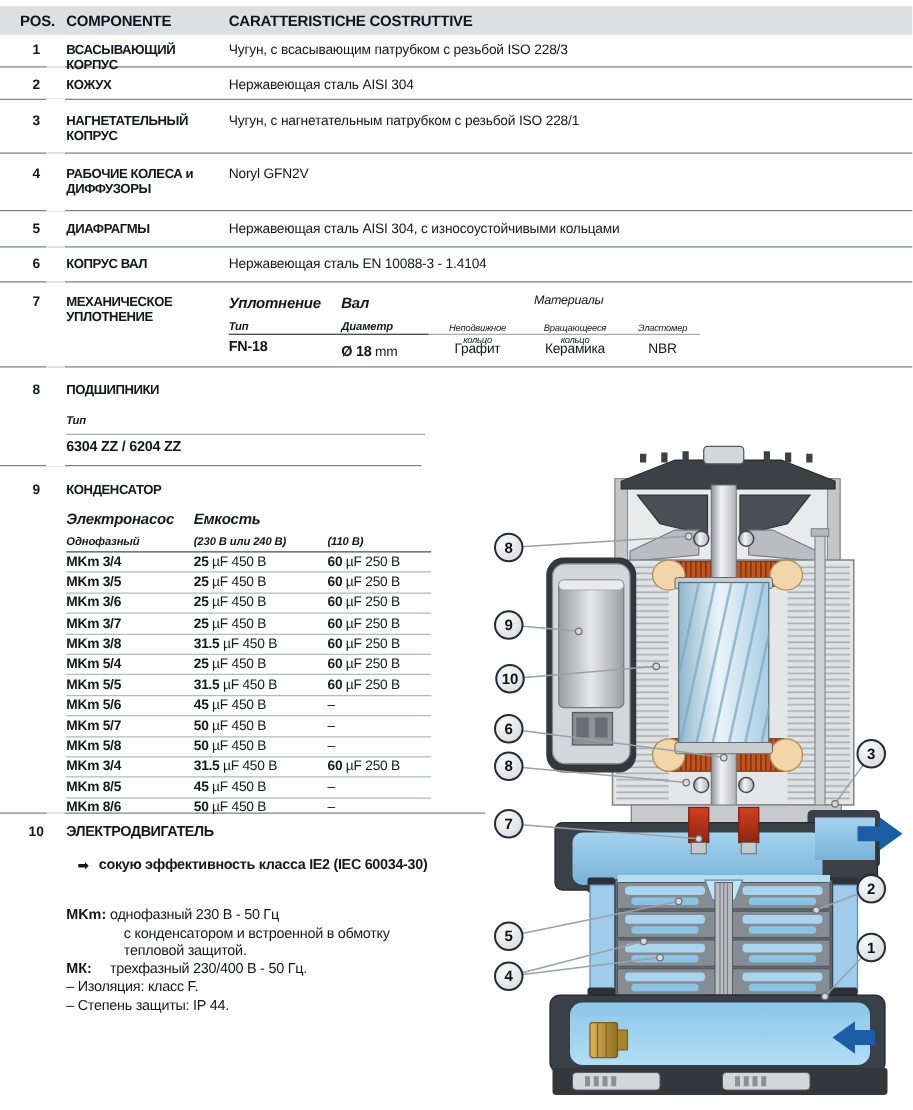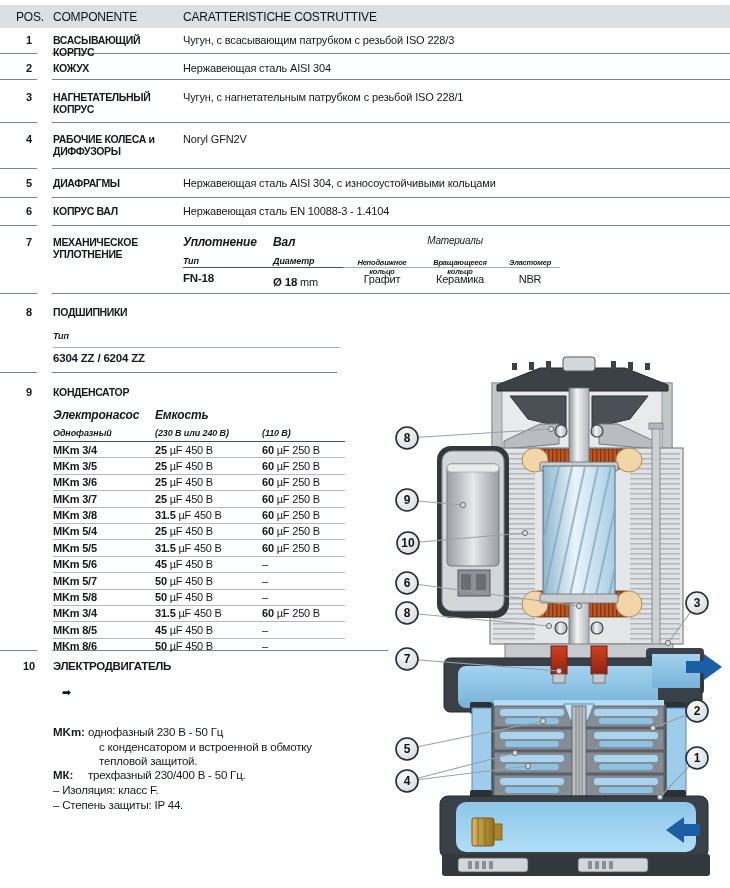--- a/index.html
+++ b/index.html
@@ -4,39 +4,39 @@
 <style>
   html,body{margin:0;padding:0}
   body{
     width:730px;height:888px;position:relative;background:#fff;
     font-family:"Liberation Sans",sans-serif;color:#15181b;overflow:hidden;
   }
   .page{position:absolute;inset:0}
 
   
   .thead{position:absolute;left:0;top:5px;width:730px;height:23px;background:#dce0e3}
-  .thead span{position:absolute;top:5px;font-weight:normal;font-size:12px;letter-spacing:-0.2px;color:#101418}
+  .thead span{position:absolute;top:5px;font-weight:bold;font-size:12px;letter-spacing:-0.2px;color:#101418}
   .th-pos{left:16px}.th-comp{left:53px}.th-car{left:183px}
 
   
   .sep{position:absolute;left:0;height:1.4px;background:#7d8287}
   .sep::after{content:"";position:absolute;left:37px;width:15px;height:100%;background:#fff}
   .thin{position:absolute;height:1px;background:#a7acb0}
   .dark{position:absolute;height:1.3px;background:#4a4f54}
 
   
   .trow{position:absolute;left:0;width:730px}
   .c-pos{position:absolute;left:14px;width:30px;text-align:center;font-weight:bold;font-size:11px}
   .c-name{position:absolute;left:53px;width:128px;font-weight:bold;font-size:10.5px;letter-spacing:-0.35px;line-height:12px}
   .c-desc{position:absolute;left:183px;width:345px;font-size:11px;letter-spacing:-0.15px;line-height:12.5px}
 
   .it-hdr{font-style:italic;font-weight:bold;font-size:12px;letter-spacing:-0.2px}
   .it-mid{font-style:italic;font-size:10px;letter-spacing:-0.2px}
   .it-sub{font-style:italic;font-weight:bold;font-size:9px;letter-spacing:-0.1px}
-  .it-tiny{font-style:italic;font-weight:bold;font-size:7.5px;letter-spacing:-0.2px}
+  .it-tiny{font-style:italic;font-weight:normal;font-size:7.5px;letter-spacing:-0.2px}
   .bold-val{font-weight:bold;font-size:11.5px;letter-spacing:-0.2px}
   .reg-val{font-size:11px;letter-spacing:-0.2px}
   .abs{position:absolute}
   .ctr{text-align:center}
 
   
   #cap-rows{position:absolute;left:53px;top:441px;width:292px;border-top:1.3px solid #4a4f54}
   .cap-row{position:relative;height:15.4px;border-bottom:1px solid #b5b9bd;font-size:11px;letter-spacing:-0.2px}
   .cap-row:last-child{border-bottom:none}
   .cap-row .cm{position:absolute;left:0;top:1.5px;font-weight:bold}
@@ -215,20 +215,21 @@
           <span class="cv c2"><b></b><span class="u">–</span></span>
         </div>
       </div>
   </div>
 
   <div>
     <span class="abs c-pos" style="top:660px">10</span>
     <span class="abs c-name" style="top:660px;width:250px;font-size:11.5px">ЭЛЕКТРОДВИГАТЕЛЬ</span>
     <div class="m-note" style="top:686px">
       <span class="arr">➡</span>
+      <div class="ntxt">сокую эффективность класса IE2 (IEC 60034-30)</div>
     </div>
     <span class="m-label" style="top:726px">MKm:</span>
     <span class="m-line" style="left:88px;top:726px">однофазный 230 В - 50 Гц</span>
     <span class="m-line" style="left:99px;top:741px">с конденсатором и встроенной в обмотку</span>
     <span class="m-line" style="left:99px;top:755px">тепловой защитой.</span>
     <span class="m-label" style="top:769px">MК:</span>
     <span class="m-line" style="left:88px;top:769px">трехфазный 230/400 В - 50 Гц.</span>
     <span class="m-line" style="left:53px;top:784px">– Изоляция: класс F.</span>
     <span class="m-line" style="left:53px;top:799px">– Степень защиты: IP 44.</span>
   </div>

